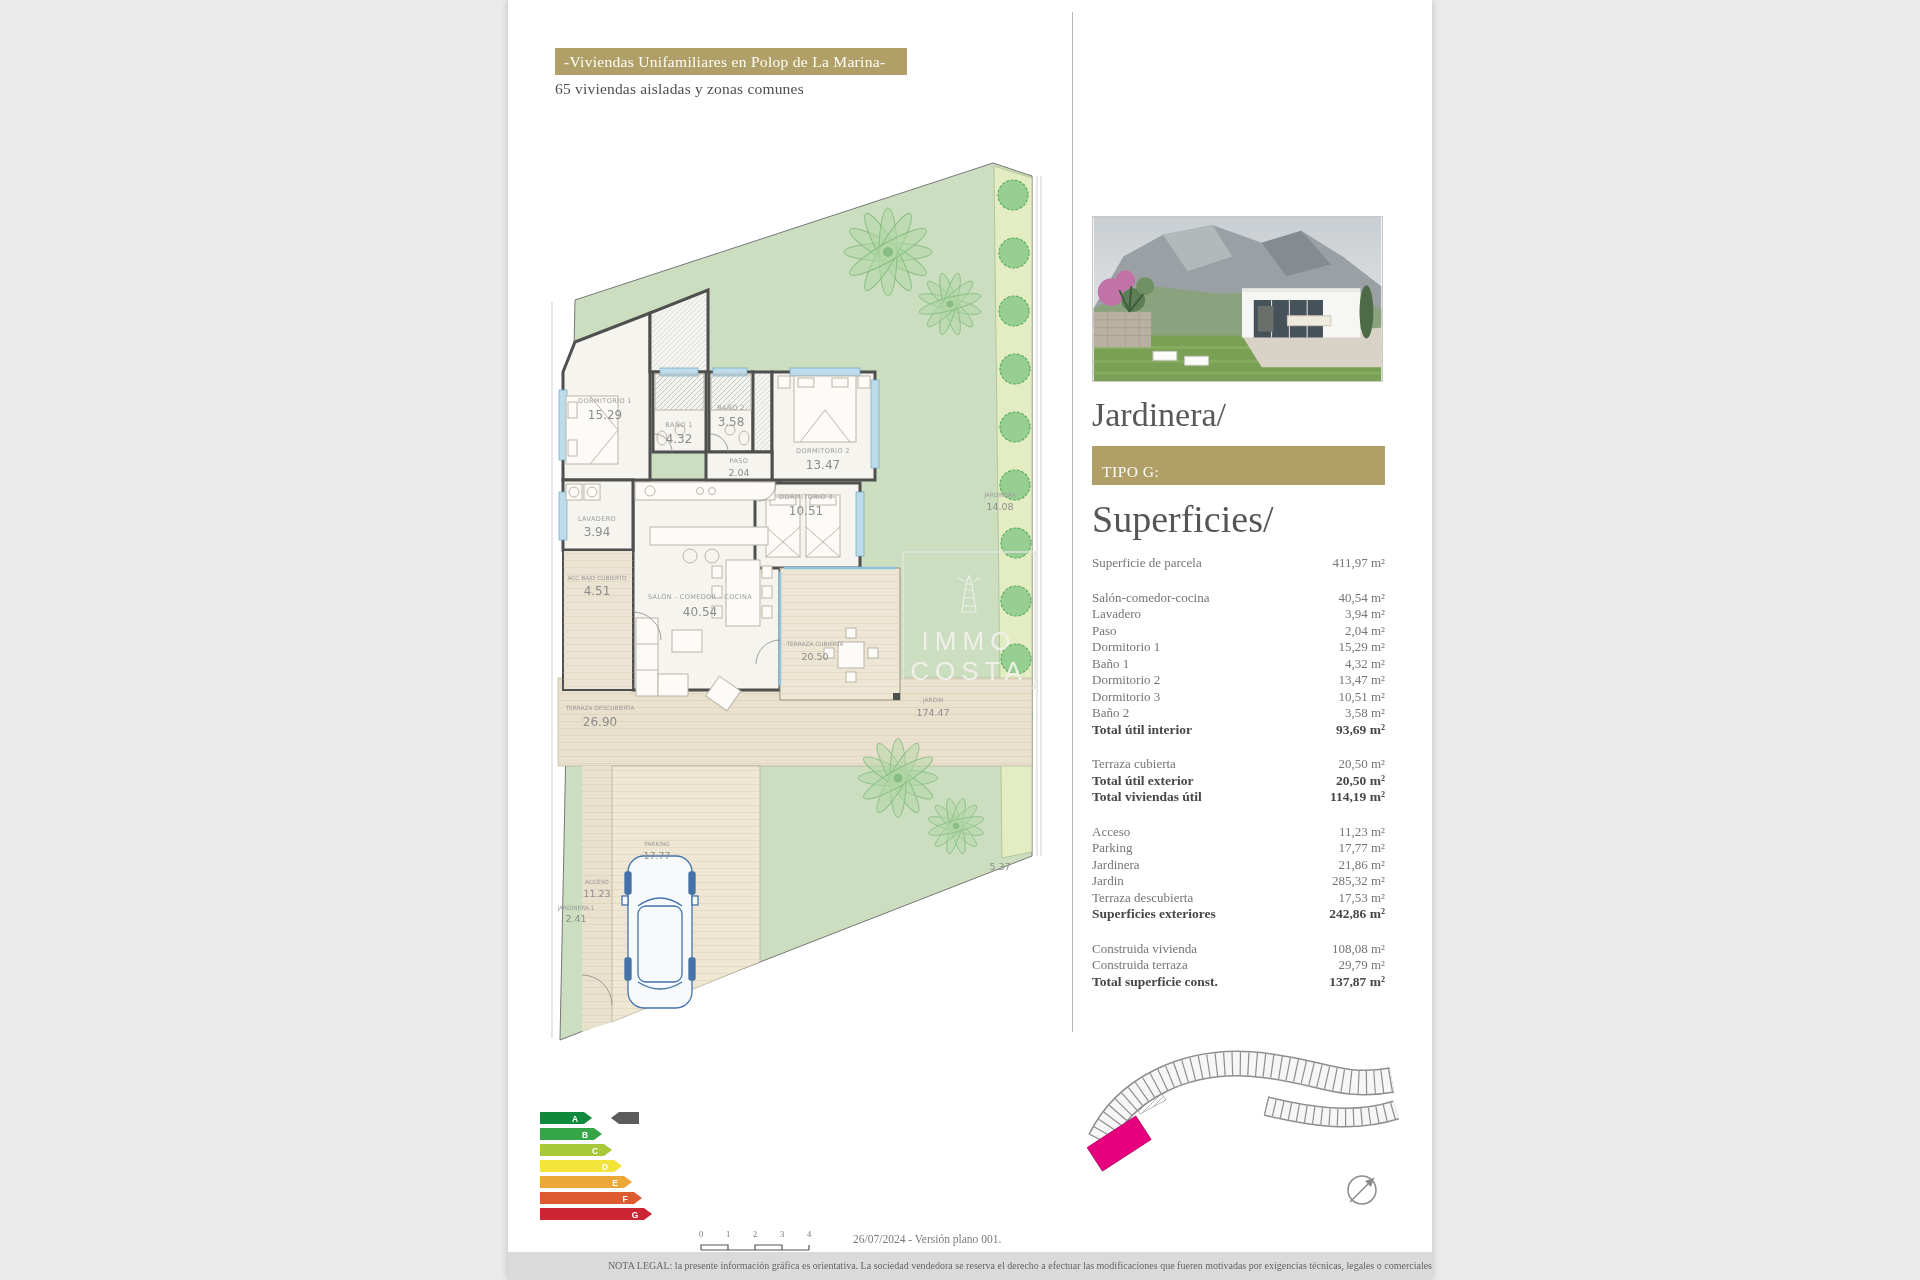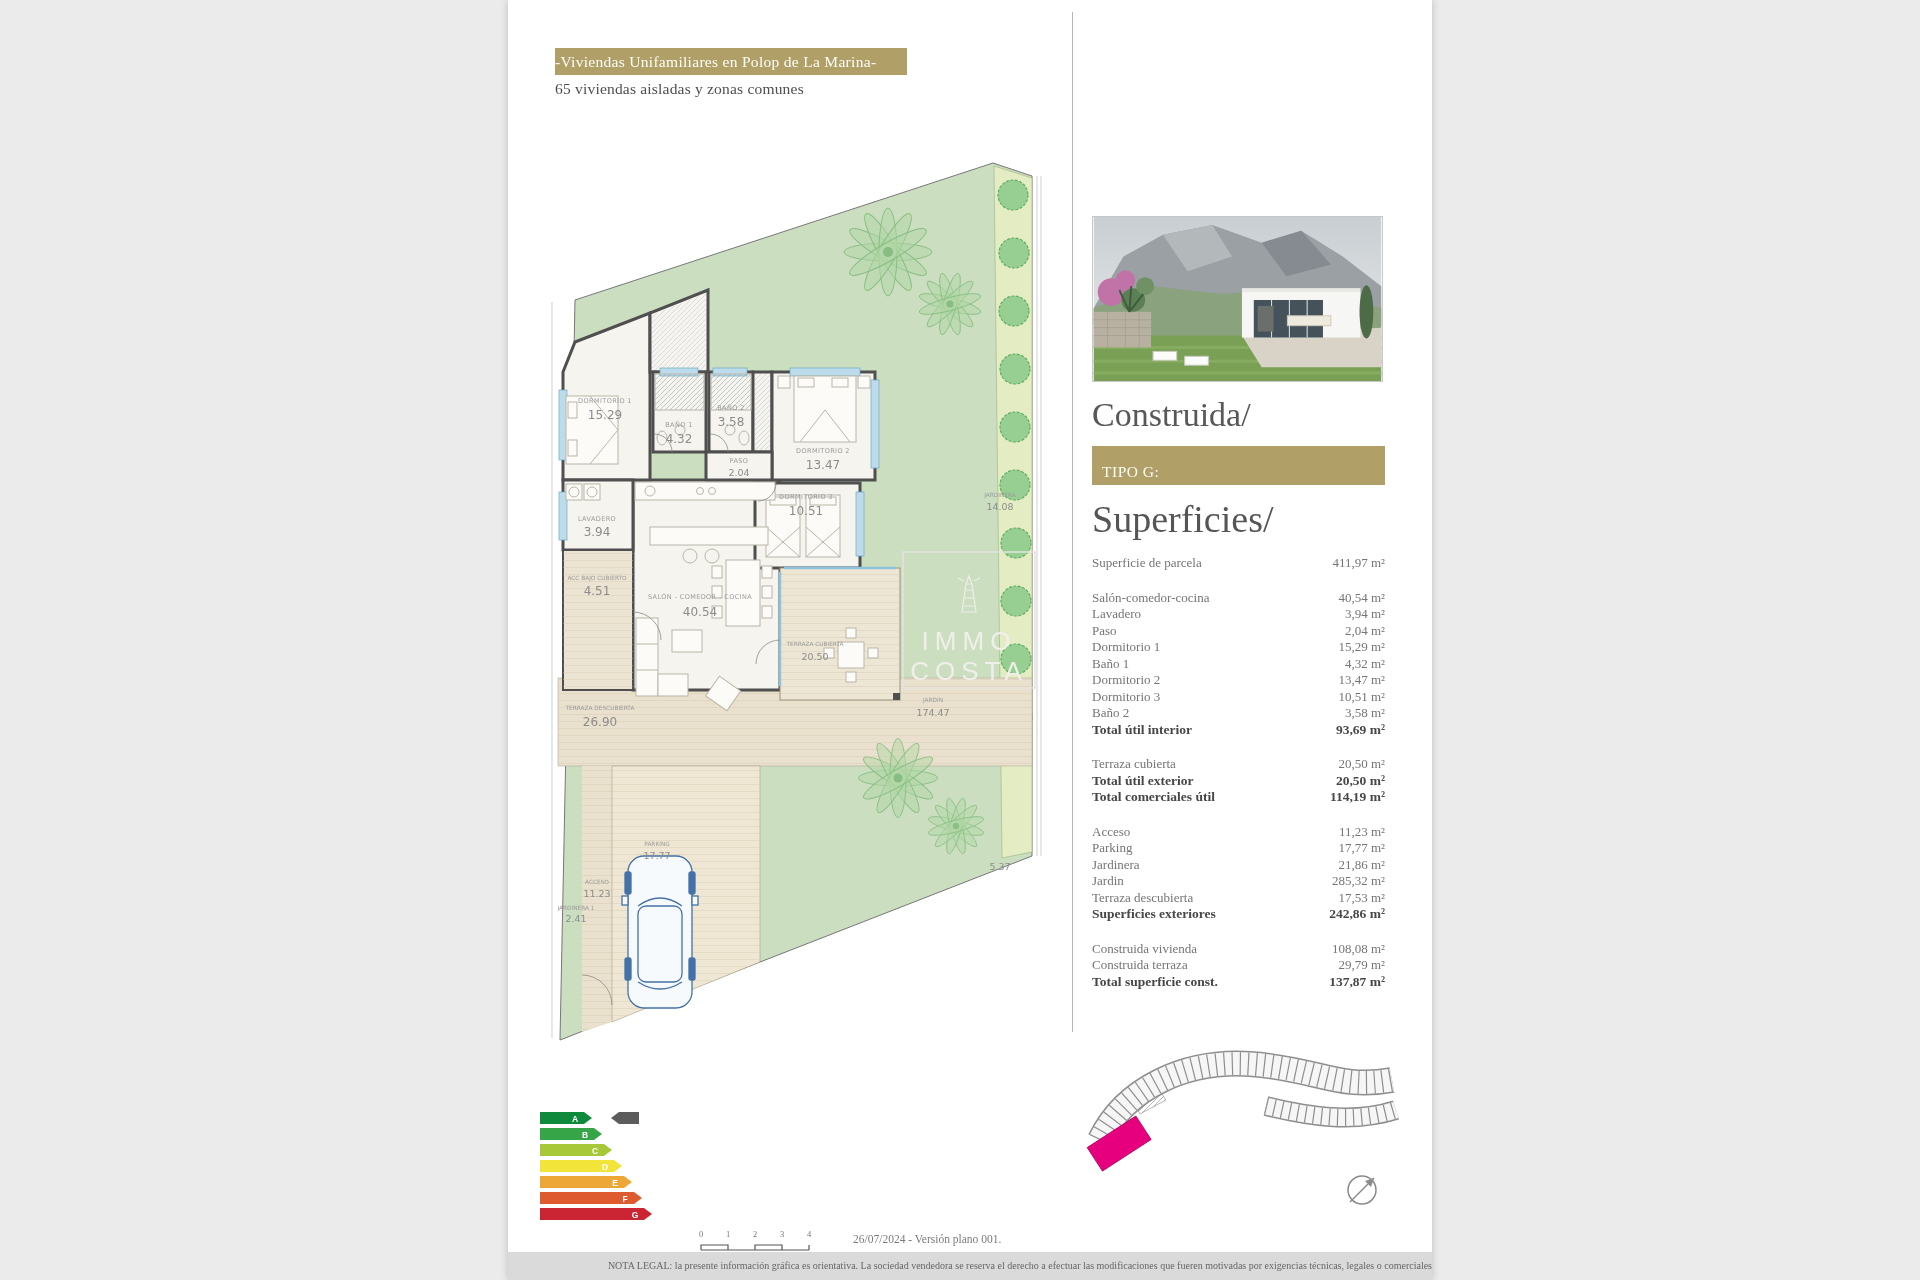--- a/index.html
+++ b/index.html
@@ -10,21 +10,21 @@
   .page{
     position:absolute;left:508px;top:0;width:924px;height:1280px;
     background:#ffffff;box-shadow:0 0 8px rgba(0,0,0,.2);
   }
   .page *{box-sizing:border-box}
   .abs{position:absolute}
 
   
   .hdr-bar{
     left:47px;top:48px;width:352px;height:27px;background:#b0a068;
-    color:#fdfdf8;font-size:15.5px;line-height:27px;
+    color:#fdfdf8;font-size:15.5px;line-height:27px;padding-left:9px;
     letter-spacing:.3px;
   }
   .hdr-sub{left:47px;top:80px;font-size:15.5px;color:#4e4e4e;letter-spacing:.2px}
 
   
   .vdiv{left:564px;top:12px;width:1px;height:1020px;background:#b5b5b5}
 
   
   .panel{left:584px;top:216px;width:293px}
   .photo{width:291px;height:166px;border:1px solid #c8c8c8;margin-bottom:14px}
@@ -328,21 +328,21 @@
           <circle cx="32" cy="64" r="10" fill="#c173a8"></circle>
         <circle cx="40" cy="84" r="12" fill="#5d7f55"></circle>
           <circle cx="52" cy="70" r="9" fill="#6f9163"></circle>
         <path d="M36 96 l-10 -22 M36 96 l2 -26 M36 96 l14 -18" stroke="#3f5c3c" stroke-width="2" fill="none"></path>
         <rect x="60" y="136" width="24" height="9" fill="#fbfbf9" stroke="#c9c9c2"></rect>
         <rect x="92" y="141" width="24" height="9" fill="#fbfbf9" stroke="#c9c9c2"></rect>
         <rect x="196" y="100" width="44" height="10" fill="#efeade" stroke="#cfc9ba"></rect>
       </svg>
     </div>
 
-    <h1 class="viviendas">Construida/</h1>
+    <h1 class="viviendas">Jardinera/</h1>
     <div class="tipo">TIPO G:</div>
     <h2 class="superficies">Superficies/</h2>
 
     <div class="srow parcel">
       <span>Superficie de parcela</span>
       <span class="val">411,97 m²</span>
     </div>
 
     <div class="grp">
       <div class="srow">
@@ -386,21 +386,21 @@
     <div class="grp">
       <div class="srow">
           <span>Terraza cubierta</span>
           <span class="val">20,50 m²</span>
         </div>
       <div class="srow bold">
           <span>Total útil exterior</span>
           <span class="val">20,50 m²</span>
         </div>
       <div class="srow bold">
-          <span>Total comerciales útil</span>
+          <span>Total viviendas útil</span>
           <span class="val">114,19 m²</span>
         </div>
     </div>
 
     <div class="grp">
       <div class="srow">
           <span>Acceso</span>
           <span class="val">11,23 m²</span>
         </div>
       <div class="srow">

